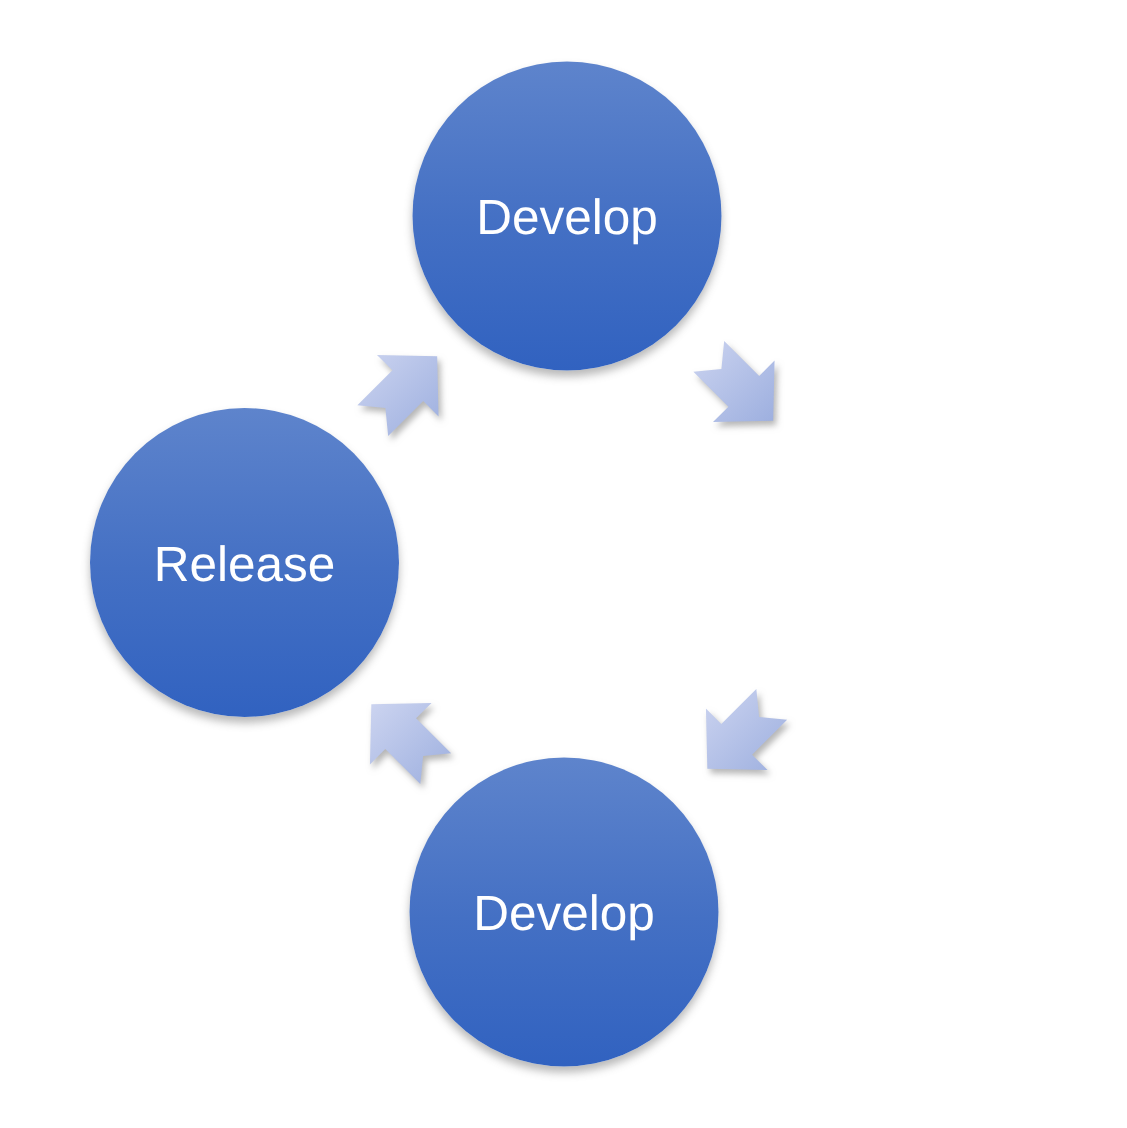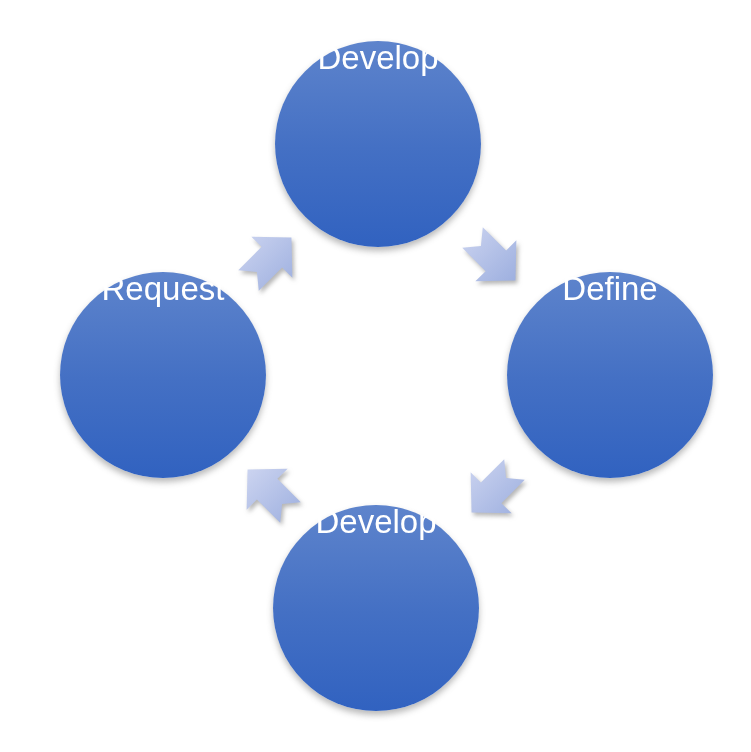--- a/index.html
+++ b/index.html
@@ -16,21 +16,21 @@
     font-family: "Liberation Sans", sans-serif;
   }
   .node {
     position: absolute;
     width: 206px;
     height: 206px;
     border-radius: 50%;
     background: linear-gradient(180deg, #5e84cc 0%, #4470c4 52%, #3162c0 100%);
     box-shadow: 0 4px 6px rgba(100,100,100,0.45);
     display: flex;
-    align-items: flex-start;
+    align-items: center;
     justify-content: center;
   }
   .node-label {
     color: #ffffff;
     font-size: 33px;
     line-height: 1;
     white-space: nowrap;
   }
   .arrow {
     position: absolute;
@@ -61,30 +61,27 @@
         <stop offset="0" stop-color="#ccd4f0"></stop>
         <stop offset="1" stop-color="#9dafdf"></stop>
       </linearGradient>
     </defs>
   </svg>
 
   <div class="node" id="node-develop">
     <span class="node-label">Develop</span>
   </div>
 
-  <div class="node" id="node-define">
-    <span class="node-label">Define</span>
-  </div>
 
   <div class="node" id="node-request">
     <span class="node-label">Develop</span>
   </div>
 
   <div class="node" id="node-release">
-    <span class="node-label">Request</span>
+    <span class="node-label">Release</span>
   </div>
 
   <svg class="arrow" id="arrow-develop-define" viewBox="0 0 100 100">
     <polygon fill="url(#arrowGrad)" points="33,1.9 68.4,37.3 83.9,21.7 82.5,82.5 21.7,83.9 37.3,68.4 1.9,33 30.2,30.2"></polygon>
   </svg>
 
   <svg class="arrow" id="arrow-define-request" viewBox="0 0 100 100">
     <polygon fill="url(#arrowGrad)" points="98.1,33 62.7,68.4 78.3,83.9 17.5,82.5 16.1,21.7 31.6,37.3 67,1.9 69.8,30.2"></polygon>
   </svg>
 

